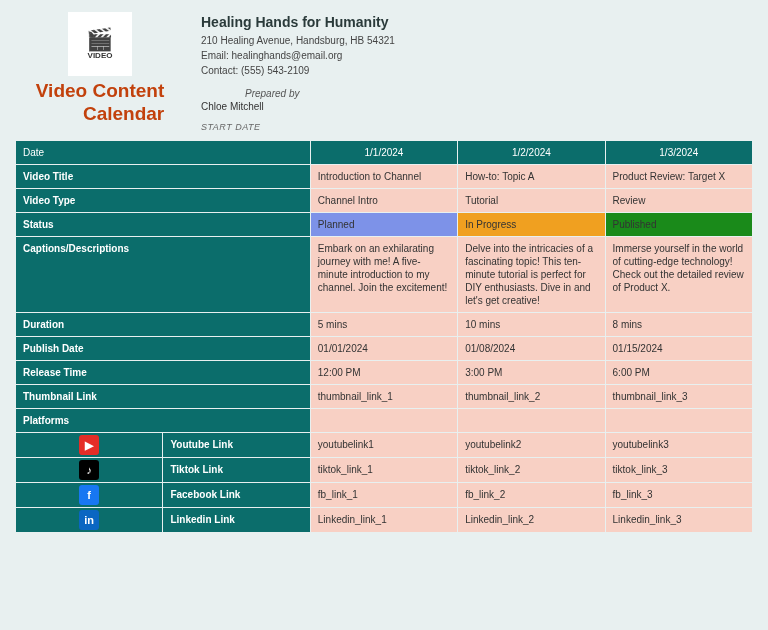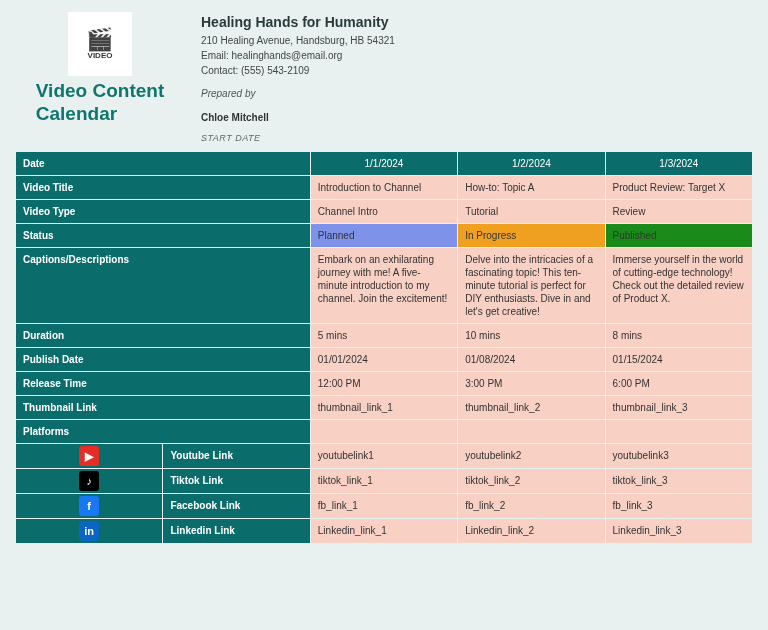--- a/index.html
+++ b/index.html
@@ -32,24 +32,24 @@
     align-items: center;
     justify-content: center;
     font-size: 8px;
     font-weight: bold;
   }
   .clapper {
     font-size: 22px;
     line-height: 1;
   }
   .app-title {
-    color: #0f766e;
+    color: #c2410c;
     font-size: 19px;
     font-weight: bold;
-    text-align: left;
+    text-align: right;
     margin-top: 4px;
     line-height: 1.2;
   }
   .org-block {
     flex: 1;
     padding-top: 2px;
   }
   .org-name {
     color: #2a3a3a;
     font-size: 14px;
@@ -58,22 +58,22 @@
   }
   .org-line {
     color: #444;
     font-size: 10px;
     line-height: 1.5;
   }
   .prep {
     margin-top: 10px;
     font-size: 10px;
   }
-  .prep-label { font-style: italic; color: #555; }
-  .prep-name { font-weight: bold; margin-top: 13px; }
+  .prep-label { font-style: italic; color: #555; margin-left: 44px; }
+  .prep-name { font-weight: normal; margin-top: 2px; }
   .start-date {
     color: #666;
     font-size: 9px;
     letter-spacing: 0.5px;
     margin-top: 10px;
     font-style: italic;
   }
   .grid {
     margin: 0 15px;
     border-collapse: collapse;
@@ -92,21 +92,21 @@
     color: #fff;
     font-weight: bold;
     width: 170px;
   }
   .grid .hrow {
     background: #0b6d6b;
     color: #fff;
     font-weight: normal;
     text-align: center;
   }
-  .grid .hrow.first { text-align: left; font-weight: bold; }
+  .grid .hrow.first { text-align: left; font-weight: normal; }
   .grid .dcell {
     background: #f8d0c4;
     color: #333;
   }
   .status-planned { background: #7d92e8 !important; color: #fff; }
   .status-progress { background: #f0a020 !important; color: #fff; margin-left: 20px; }
   .status-published { background: #1a8a1a !important; color: #fff; }
   .subhcol {
     background: #0b6d6b;
     color: #fff;

